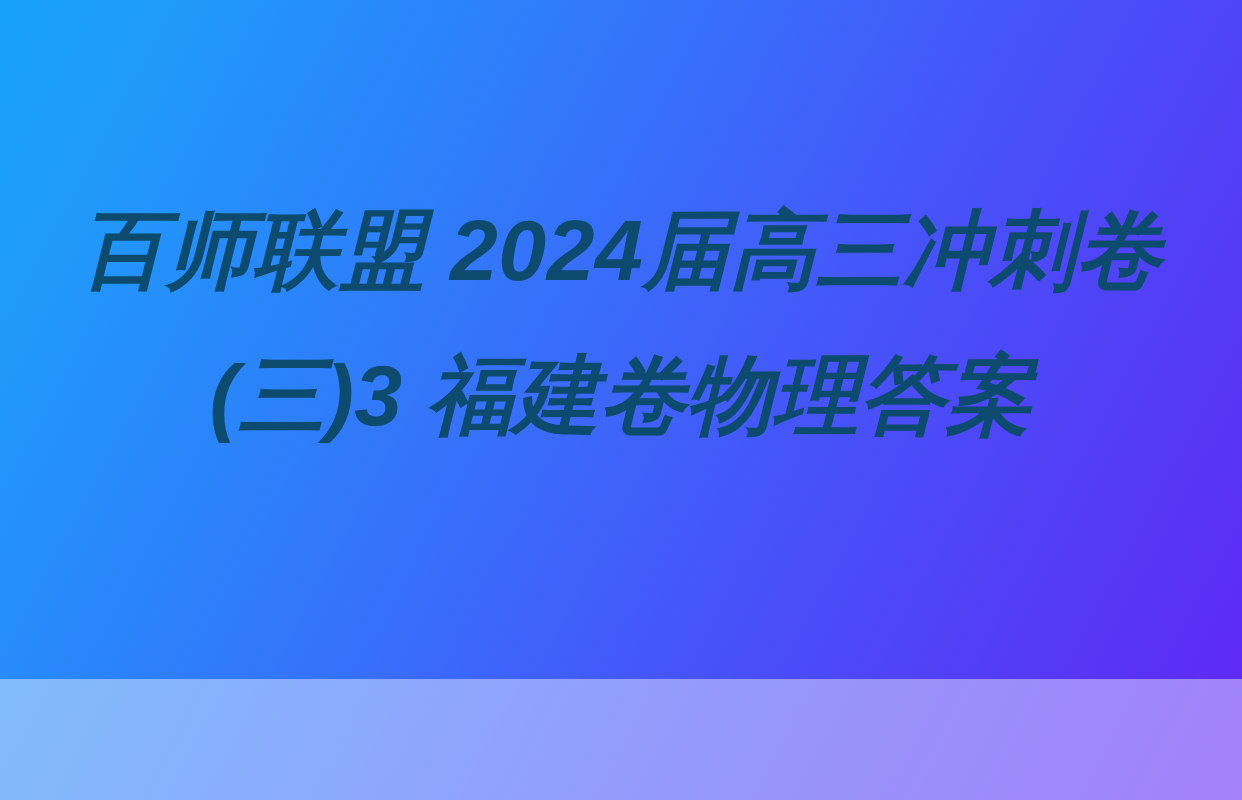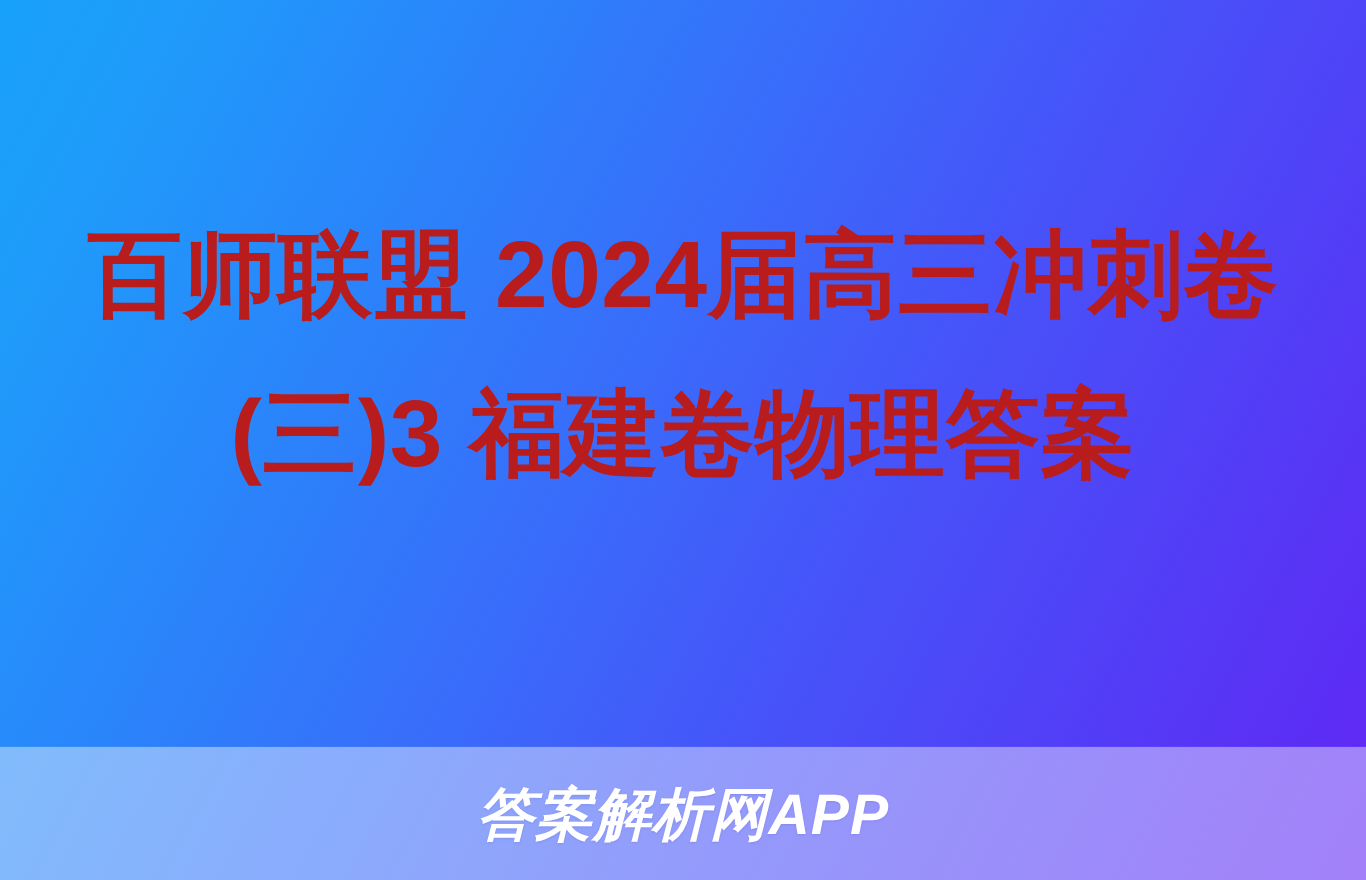--- a/index.html
+++ b/index.html
@@ -38,24 +38,25 @@
     height: 121px;
     background: rgba(255, 255, 255, 0.42);
   }
   
   #title-block {
     position: absolute;
     left: 62px;
     top: 178px;
     width: 1118px;
     text-align: center;
-    color: #b91c1c;
+    color: #0c4a6e;
     font-size: 86px;
     line-height: 145px;
     font-weight: 700;
+    font-style: italic;
     letter-spacing: 0.5px;
     white-space: pre-wrap;
     word-break: break-all;
     text-rendering: optimizeLegibility;
   }
   
   #watermark-text {
     position: absolute;
     left: 0;
     right: 0;
@@ -74,15 +75,14 @@
 <body>
 
 <div id="app-card">
 
   <div id="background-gradient"></div>
 
   <div id="footer-band"></div>
 
   <div id="title-block">百师联盟 2024届高三冲刺卷(三)3 福建卷物理答案</div>
 
-  <div id="watermark-text">答案解析网APP</div>
 
 </div>
 
 </body></html>

